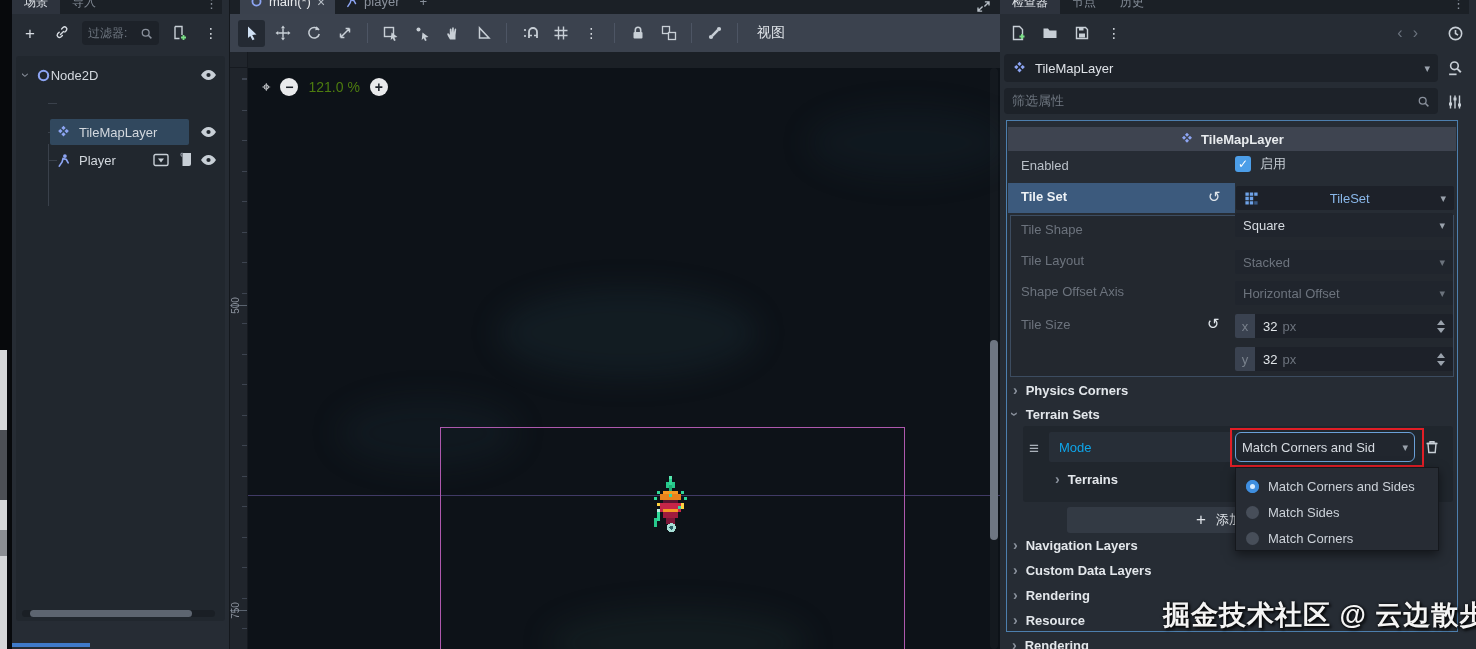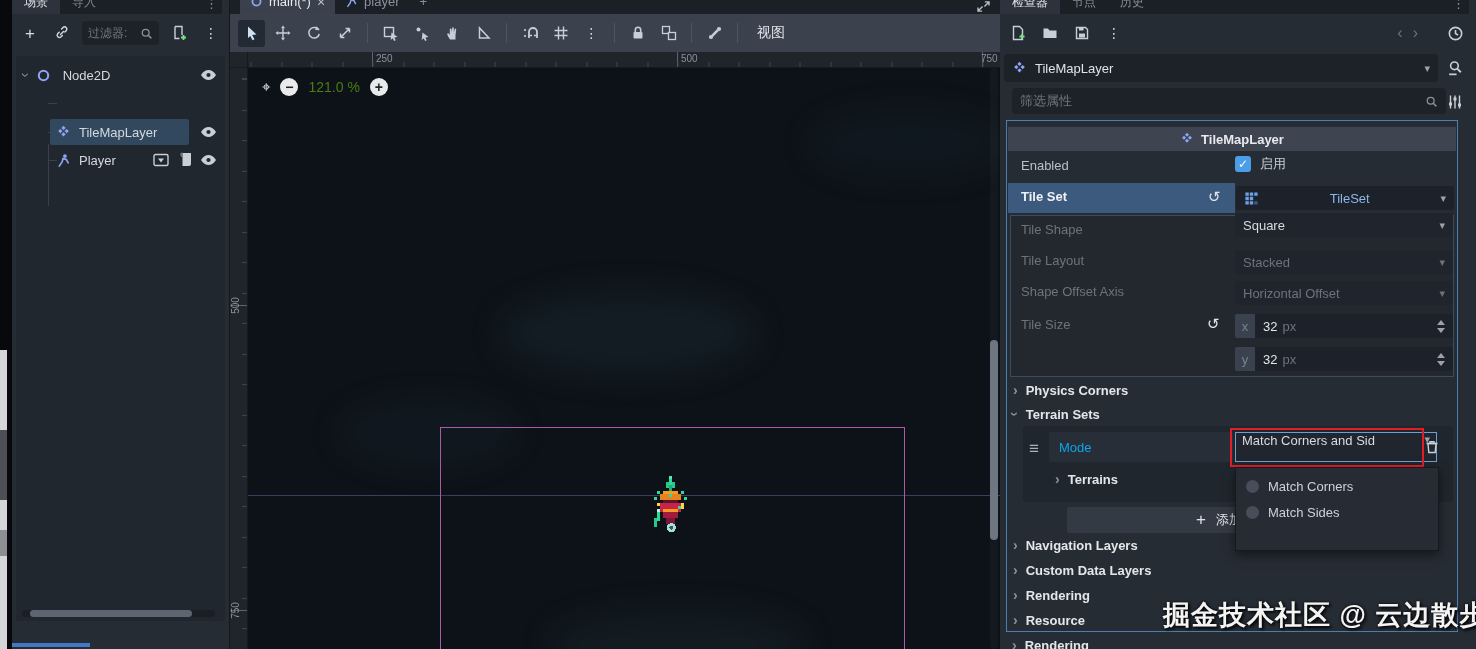--- a/index.html
+++ b/index.html
@@ -90,21 +90,21 @@
   #canvas-vscroll { position:absolute; right:2px; top:0; bottom:0; width:8px; background:rgba(255,255,255,0.03); border-radius:4px; }
   #canvas-vscroll .thumb { position:absolute; left:0; width:8px; top:272px; height:200px; background:#6e7682; border-radius:4px; }
 
   
   #insp-toolbar { position:absolute; left:0; top:14px; right:0; height:38px; display:flex; align-items:center; padding:0 6px; gap:8px; }
   #insp-nav { position:absolute; right:58px; top:14px; height:38px; display:flex; align-items:center; gap:10px; color:#6a727d; font-size:16px; }
   .rcol-icon { position:absolute; left:442px; width:26px; height:26px; display:flex; align-items:center; justify-content:center; }
 
   #node-select-row { position:absolute; left:4px; top:54px; width:434px; height:28px; background:#1d2229; border-radius:4px; display:flex; align-items:center; padding:0 8px; gap:8px; }
   #node-select-row .nm { flex:1; color:#dfe3e8; }
-  #insp-filter { position:absolute; left:4px; top:88px; width:434px; height:26px; background:#1d2229; border-radius:4px; display:flex; align-items:center; padding:0 8px; color:#6f7781;margin-left:8px; }
+  #insp-filter { position:absolute; left:4px; top:88px; width:434px; height:26px; background:#1d2229; border-radius:4px; display:flex; align-items:center; padding:0 8px; color:#6f7781; }
   #insp-filter .ph { flex:1; font-size:13px; }
 
   #prop-block { position:absolute; left:6px; top:120px; width:452px; height:512px; background:#262c34; border:1px solid #4d7fae; }
   #cat-bar { position:absolute; left:1px; top:6px; right:1px; height:24px; background:#3e4450; display:flex; align-items:center; justify-content:center; gap:7px; font-weight:bold; color:#e8ebee; }
   .prow-label { position:absolute; left:14px; color:#b9c0c8; white-space:nowrap; }
   .dim { color:#6c737d !important; }
   .vcell { position:absolute; left:228px; width:218px; height:24px; background:#20252d; border-radius:2px; display:flex; align-items:center; padding:0 8px; color:#d6dbe1; }
   .chev { margin-left:auto; color:#9aa2ac; font-size:11px; }
   .sec-head { position:absolute; left:6px; display:flex; align-items:center; gap:8px; font-weight:bold; color:#e3e7eb; }
   .sec-chev { color:#8a919c; font-size:14px; display:inline-block; }
@@ -114,21 +114,21 @@
   #subpanel { position:absolute; left:3px; top:94px; right:3px; height:162px; background:#23282f; border:1px solid #3c4c60; }
   .spin { display:flex; flex-direction:column; gap:3px; margin-left:auto; }
   .spin b { width:0; height:0; border-left:4px solid transparent; border-right:4px solid transparent; }
   .spin .up { border-bottom:5px solid #9aa2ac; }
   .spin .dn { border-top:5px solid #9aa2ac; }
   .axis-tag { position:absolute; left:228px; width:20px; height:24px; background:#3a4250; border-radius:2px 0 0 2px; display:flex; align-items:center; justify-content:center; color:#79818c; }
   .num-cell { position:absolute; left:248px; width:198px; height:24px; background:#1d2129; border-radius:0 2px 2px 0; display:flex; align-items:center; padding:0 8px; gap:5px; }
 
   #terrain-panel { position:absolute; left:16px; top:305px; width:430px; height:76px; background:#20262d; border-radius:3px; }
   #mode-label-box { position:absolute; left:42px; top:311px; width:184px; height:30px; background:#272e37; border-radius:2px; display:flex; align-items:center; padding:0 10px; color:#0ea5e9; }
-  #mode-dd { position:absolute; left:228px; top:311px; width:202px; height:30px; background:#21262e; border:1px solid #6aa0d8; border-radius:0; display:flex; padding:0 6px; color:#d6dbe1; white-space:nowrap; overflow:hidden; }
+  #mode-dd { position:absolute; left:228px; top:311px; width:180px; height:30px; background:#21262e; border:1px solid #6aa0d8; border-radius:6px; display:flex; align-items:center; padding:0 6px; color:#d6dbe1; white-space:nowrap; overflow:hidden; }
   #red-annot { position:absolute; left:223px; top:307px; width:194px; height:39px; border:2px solid #e11e26; z-index:25; pointer-events:none; }
   #dd-popup { position:absolute; left:228px; top:346px; width:204px; height:84px; background:#272c34; border:1px solid #15181d; box-shadow:0 4px 10px rgba(0,0,0,0.5); z-index:30; padding-top:5px; }
   .dd-item { height:26px; display:flex; align-items:center; gap:9px; padding:0 10px; color:#ccd2d9; font-size:13px; white-space:nowrap; }
   .radio { width:13px; height:13px; border-radius:50%; background:#474e59; flex:none; }
   .radio.on { background:#3f8fe0; box-shadow:inset 0 0 0 3px #3f8fe0; position:relative; }
   .radio.on::after { content:""; position:absolute; left:4px; top:4px; width:5px; height:5px; border-radius:50%; background:#d9ecff; }
   #add-btn { position:absolute; left:60px; top:386px; width:330px; height:26px; background:#333a44; border-radius:3px; display:flex; align-items:center; justify-content:center; gap:10px; color:#dfe3e8; }
   #add-btn .plus { font-size:17px; }
 
   .checkbox { width:16px; height:16px; background:#4c9ee8; border-radius:3px; display:flex; align-items:center; justify-content:center; color:#fff; font-size:12px; font-weight:bold; }
@@ -195,21 +195,21 @@
       <div class="guide-v"></div>
       <div class="guide-h" style="top:47px"></div>
       <div class="guide-h" style="top:76px"></div>
       <div class="guide-h" style="top:104px"></div>
 
       <div class="tree-row" style="top:5px">
         <span class="sec-chev open" style="margin-left:8px">›</span>
         <svg width="15" height="15" viewBox="0 0 16 16" style="margin-left:7px">
             <circle cx="8" cy="8" r="5" fill="none" stroke="#8da5f3" stroke-width="2.2"></circle>
           </svg>
-        <span class="tree-label" style="margin-left:12px">Node2D</span>
+        <span class="tree-label" style="margin-left:0">Node2D</span>
         <span class="eye">
           <svg width="17" height="14" viewBox="0 0 17 14">
               <path d="M1 7C3.2 3.6 5.6 2 8.5 2s5.3 1.6 7.5 5c-2.2 3.4-4.6 5-7.5 5S3.2 10.4 1 7z" fill="#c8cfd6"></path>
               <circle cx="8.5" cy="7" r="2.1" fill="#21272e"></circle>
             </svg>
         </span>
       </div>
 
 
       <div class="tree-row" style="top:62px">
@@ -372,27 +372,20 @@
             <path d="M5.2 10.8l5.6-5.6" stroke="#c8cfd6" stroke-width="2.6"></path>
           </svg>
       </div>
       <div class="tsep"></div>
       <div id="view-btn">
           <span>视图</span>
         </div>
     </div>
 
     <div id="ruler-corner"></div>
-    <div id="ruler-top">
-      <div class="major"></div>
-      <div class="minor"></div>
-      <span class="rlabel" style="left:128px;top:1px">250</span>
-      <span class="rlabel" style="left:433px;top:1px">500</span>
-      <span class="rlabel" style="left:733px;top:1px">750</span>
-    </div>
     <div id="ruler-left">
       <div class="major"></div>
       <div class="minor"></div>
       <span class="rlabel-v" style="left:-3px;top:232px">500</span>
       <span class="rlabel-v" style="left:-3px;top:537px">750</span>
     </div>
 
     <div id="canvas">
       <div class="blob" style="left:250px;top:220px;width:260px;height:90px;background:rgba(36,62,72,0.22)"></div>
       <div class="blob" style="left:90px;top:330px;width:180px;height:70px;background:rgba(34,58,66,0.18)"></div>
@@ -647,27 +640,31 @@
         <span>Rendering</span>
       </div>
       <div class="sec-head" style="top:491px">
         <span class="sec-chev">›</span>
         <span>Resource</span>
       </div>
 
       <div id="red-annot"></div>
       <div id="dd-popup">
         <div class="dd-item">
-          <span class="radio"></span>
-          <span>Match Corners</span>
+          <span class="radio on"></span>
+          <span>Match Corners and Sides</span>
         </div>
         <div class="dd-item">
           <span class="radio"></span>
           <span>Match Sides</span>
         </div>
+        <div class="dd-item">
+          <span class="radio"></span>
+          <span>Match Corners</span>
+        </div>
       </div>
     </div>
 
     <div id="bottom-rendering">
       <span class="sec-chev">›</span>
       <span>Rendering</span>
     </div>
   </div>
 
   <div id="watermark">掘金技术社区 @ 云边散步</div>

